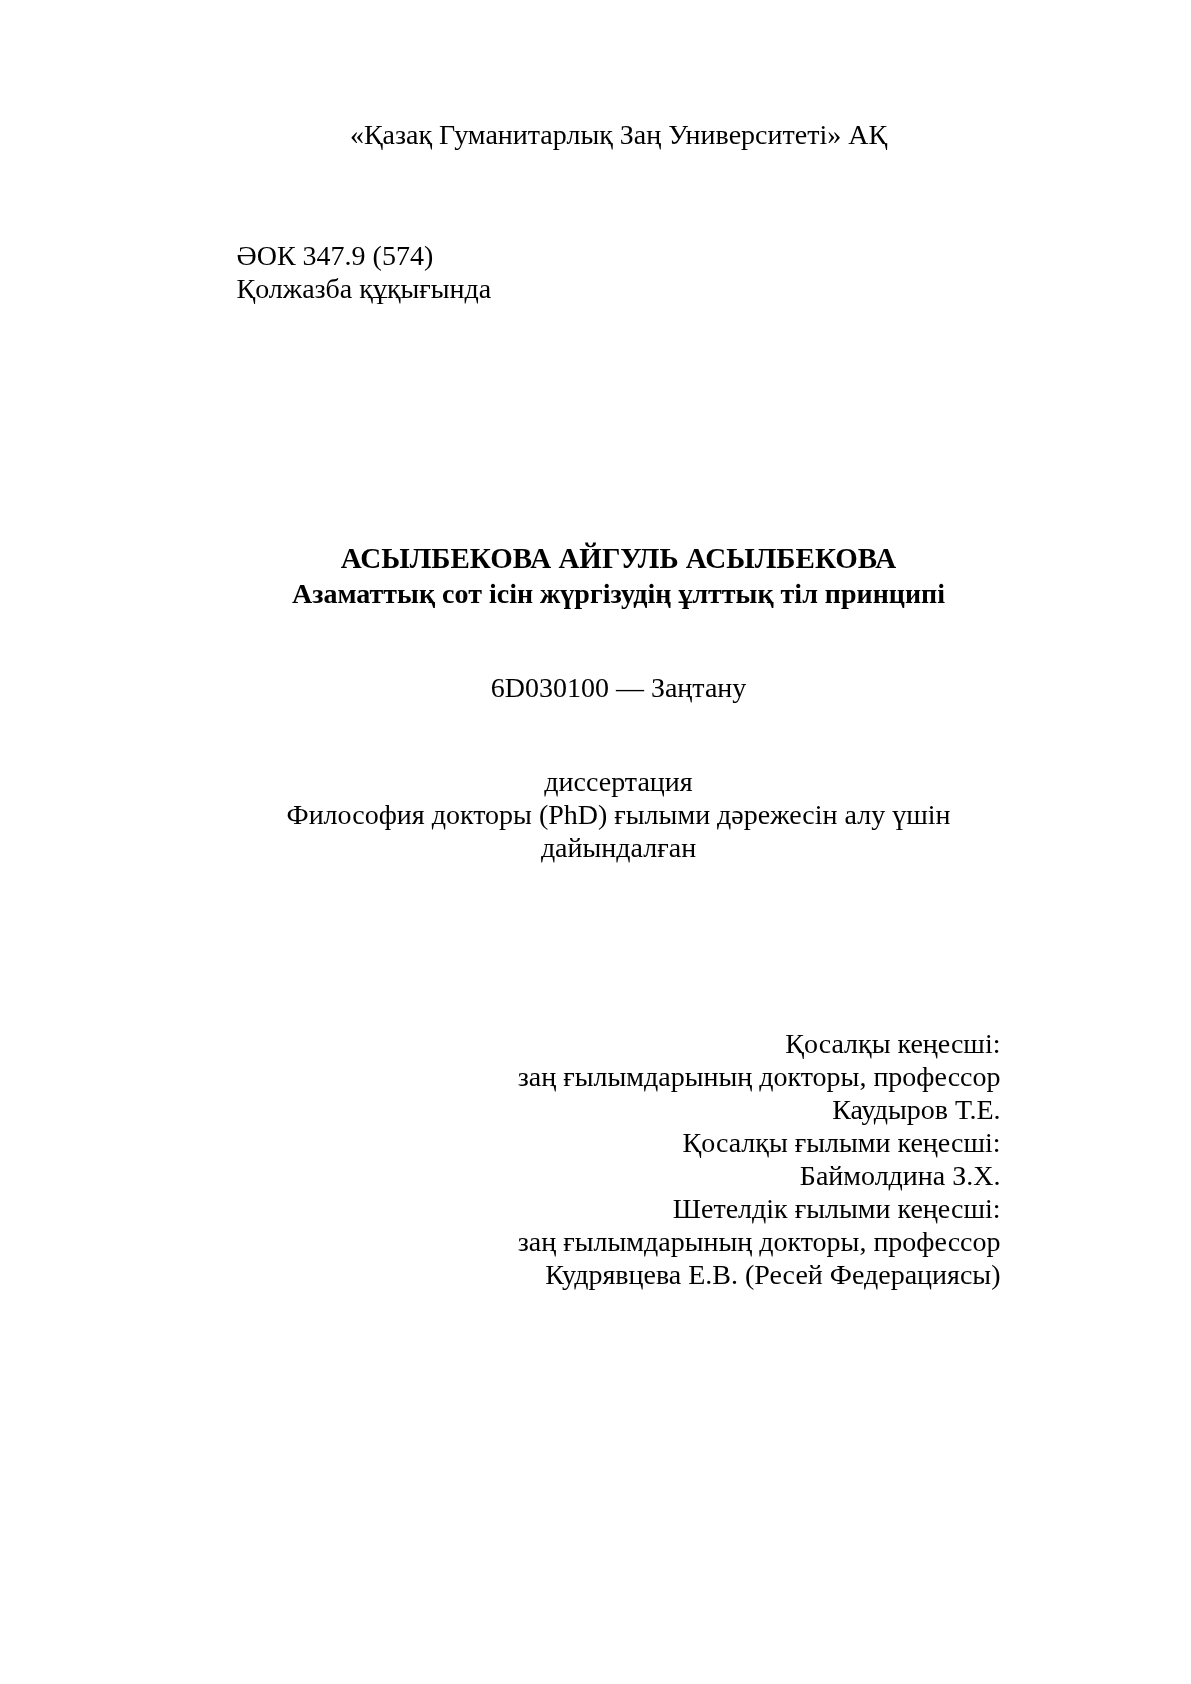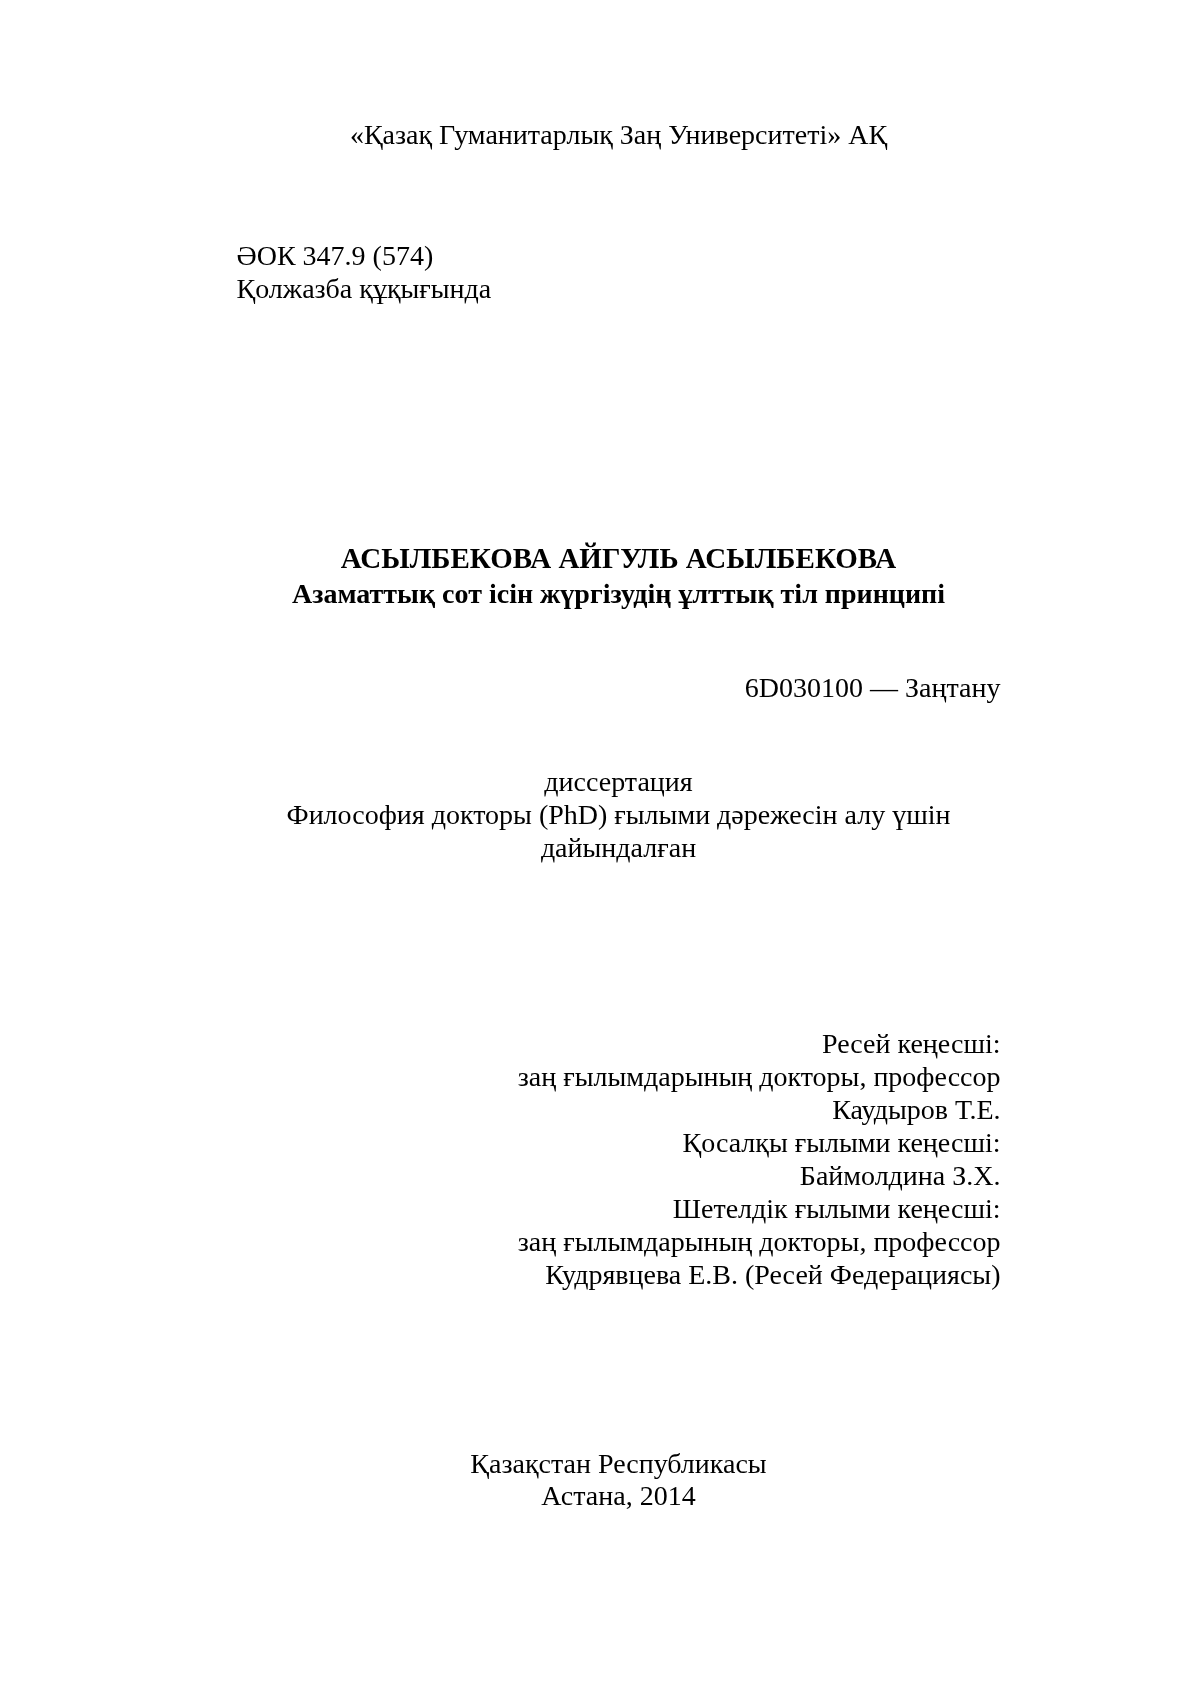--- a/index.html
+++ b/index.html
@@ -35,21 +35,21 @@
     display: flex;
     justify-content: space-between;
     align-items: baseline;
     flex-direction: column;
   }
 
   .author-title { top: 533px; line-height: 35px; }
   .author-name { font-weight: bold; font-size: 29px; }
   .dissertation-title { font-weight: bold; font-size: 28px; }
 
-  .specialty-line { top: 663px; text-align: right; }
+  .specialty-line { top: 663px; }
 
   .degree-block { top: 757px; }
 
   .advisors-block { top: 1019px; }
 
   .footer-block { top: 1440px; line-height: 32px; }
 </style>
 </head>
 <body>
 
@@ -68,28 +68,24 @@
   </div>
 
   <div class="block centered specialty-line">6D030100 — Заңтану</div>
 
   <div class="block centered degree-block">
     <div>диссертация</div>
     <div>Философия докторы (PhD) ғылыми дәрежесін алу үшін дайындалған</div>
   </div>
 
   <div class="block right-aligned advisors-block">
-    <div>Ресей кеңесші:</div>
+    <div>Қосалқы кеңесші:</div>
     <div>заң ғылымдарының докторы, профессор</div>
     <div>Каудыров Т.Е.</div>
     <div>Қосалқы ғылыми кеңесші:</div>
     <div>Баймолдина З.Х.</div>
     <div>Шетелдік ғылыми кеңесші:</div>
     <div>заң ғылымдарының докторы, профессор</div>
     <div>Кудрявцева Е.В. (Ресей Федерациясы)</div>
   </div>
 
-  <div class="block centered footer-block">
-    <div>Қазақстан Республикасы</div>
-    <div>Астана, 2014</div>
-  </div>
 
 </div>
 
 </body></html>

